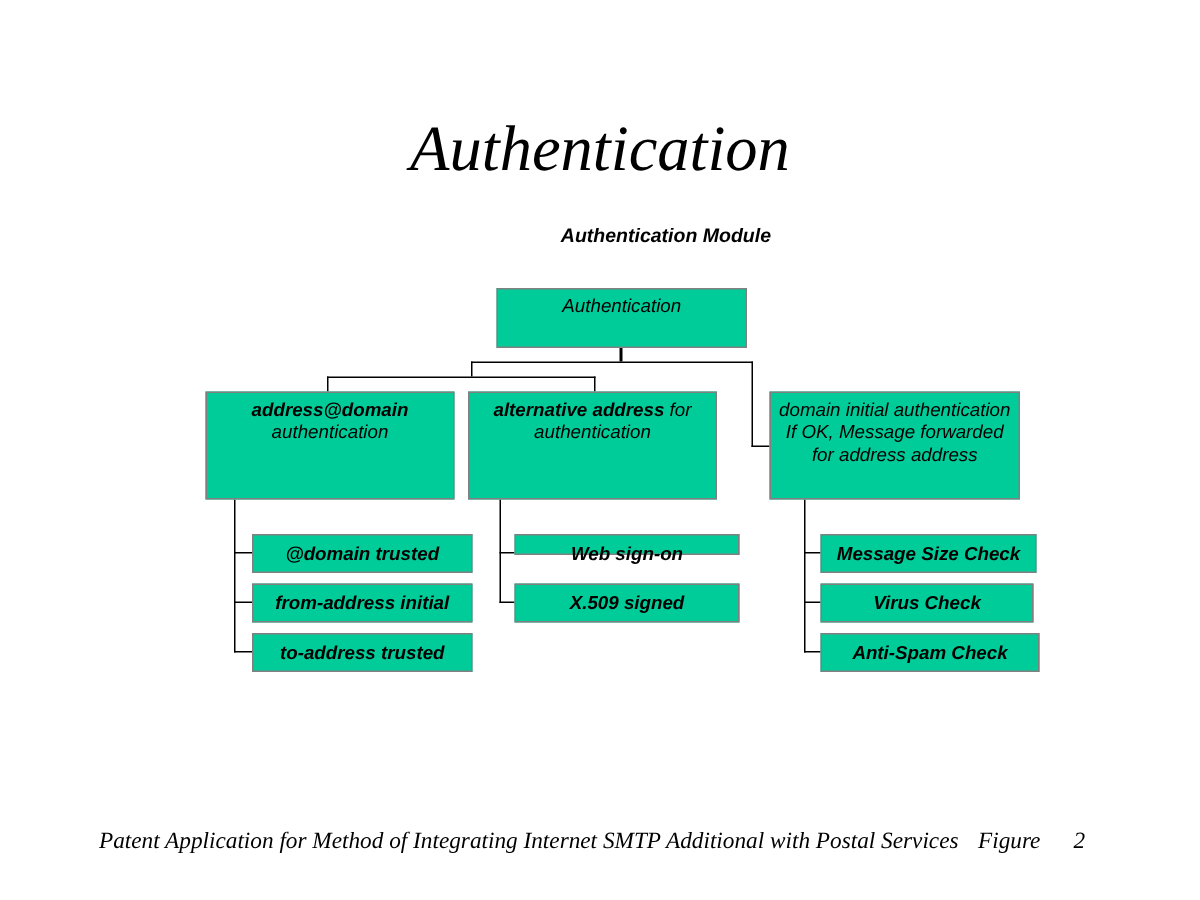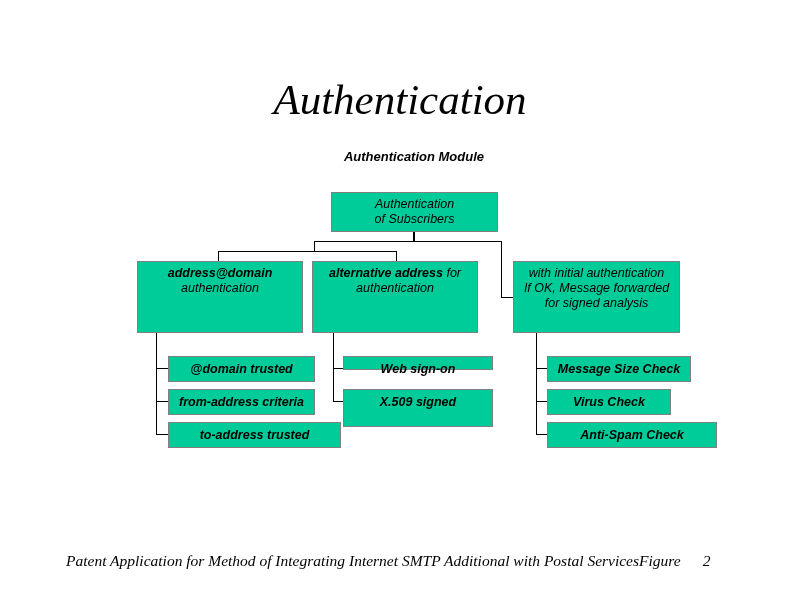--- a/index.html
+++ b/index.html
@@ -6,38 +6,38 @@
   body{
     width:800px;height:600px;background:#FFFFFF;overflow:hidden;position:relative;
     font-family:"Liberation Sans",sans-serif;color:#000;
   }
   .slide{position:absolute;left:0;top:0;width:800px;height:600px;font-style:italic;}
   .title{
     position:absolute;left:0;right:0;top:76px;text-align:center;
     font-family:"Liberation Serif",serif;font-size:43px;line-height:1.1;color:#000;
   }
   .subtitle{
-    position:absolute;left:314px;top:149px;width:200px;text-align:center;
+    position:absolute;left:314px;top:149px;width:200px;text-align:right;
     font-family:"Liberation Sans",sans-serif;font-size:13px;font-weight:bold;
   }
   .node{
     position:absolute;box-sizing:border-box;text-align:center;
     background:var(--node-fill,#00CC99);
     border:1px solid var(--node-border,#808080);
     font-size:12.5px;line-height:15px;
   }
   .node.root,.node.branch{padding-top:4px;}
   .node .bold, .node.leaf{font-weight:bold;}
   .node.leaf{line-height:24px;white-space:nowrap;text-align:center;}
   .line{position:absolute;background:var(--connector,#000);}
   .footer{
     position:absolute;left:66px;top:552px;white-space:nowrap;
     font-family:"Liberation Serif",serif;font-size:15.5px;color:#000;
   }
-  .fig-label{}
+  .fig-label{margin-left:13px;}
   .fig-num{margin-left:22px;}
 </style>
 </head>
 <body style="background: rgb(255, 255, 255);">
 
 <div class="slide">
 
   <div class="title">Authentication</div>
   <div class="subtitle">Authentication Module</div>
 
@@ -59,47 +59,46 @@
   <div class="line" style="left:333px;top:368px;width:10px;height:1px"></div>
   <div class="line" style="left:333px;top:401px;width:10px;height:1px"></div>
 
   <div class="line" style="left:536px;top:333px;width:1px;height:102px"></div>
   <div class="line" style="left:536px;top:368px;width:11px;height:1px"></div>
   <div class="line" style="left:536px;top:401px;width:11px;height:1px"></div>
   <div class="line" style="left:536px;top:434px;width:11px;height:1px"></div>
 
   <div class="node root" style="left:331px;top:192px;width:167px;height:40px">
     <div>Authentication</div>
-    <div>of Subscribers</div>
   </div>
 
   <div class="node branch" style="left:137px;top:261px;width:166px;height:72px">
     <div><span class="bold">address@domain</span><span></span></div>
     <div>authentication</div>
   </div>
 
   <div class="node branch" style="left:312px;top:261px;width:166px;height:72px">
     <div><span class="bold">alternative address</span><span> for</span></div>
     <div>authentication</div>
   </div>
 
   <div class="node branch" style="left:513px;top:261px;width:167px;height:72px">
-    <div>with initial authentication</div>
+    <div>domain initial authentication</div>
     <div>If OK, Message forwarded</div>
-    <div>for signed analysis</div>
+    <div>for address address</div>
   </div>
 
   <div class="node leaf" style="left:168px;top:356px;width:147px;height:26px">@domain trusted</div>
-  <div class="node leaf" style="left:168px;top:389px;width:147px;height:26px">from-address criteria</div>
-  <div class="node leaf" style="left:168px;top:422px;width:173px;height:26px">to-address trusted</div>
+  <div class="node leaf" style="left:168px;top:389px;width:147px;height:26px">from-address initial</div>
+  <div class="node leaf" style="left:168px;top:422px;width:147px;height:26px">to-address trusted</div>
 
   <div class="node leaf" style="left:343px;top:356px;width:150px;height:14px">Web sign-on</div>
-  <div class="node leaf" style="left:343px;top:389px;width:150px;height:38px">X.509 signed</div>
+  <div class="node leaf" style="left:343px;top:389px;width:150px;height:26px">X.509 signed</div>
 
   <div class="node leaf" style="left:547px;top:356px;width:144px;height:26px">Message Size Check</div>
-  <div class="node leaf" style="left:547px;top:389px;width:124px;height:26px">Virus Check</div>
-  <div class="node leaf" style="left:547px;top:422px;width:170px;height:26px">Anti-Spam Check</div>
+  <div class="node leaf" style="left:547px;top:389px;width:142px;height:26px">Virus Check</div>
+  <div class="node leaf" style="left:547px;top:422px;width:146px;height:26px">Anti-Spam Check</div>
 
   <div class="footer">
     <span>Patent Application for Method of Integrating Internet SMTP Additional with Postal Services</span><span class="fig-label">Figure</span><span class="fig-num">2</span>
   </div>
 
 </div>
 
 </body></html>

